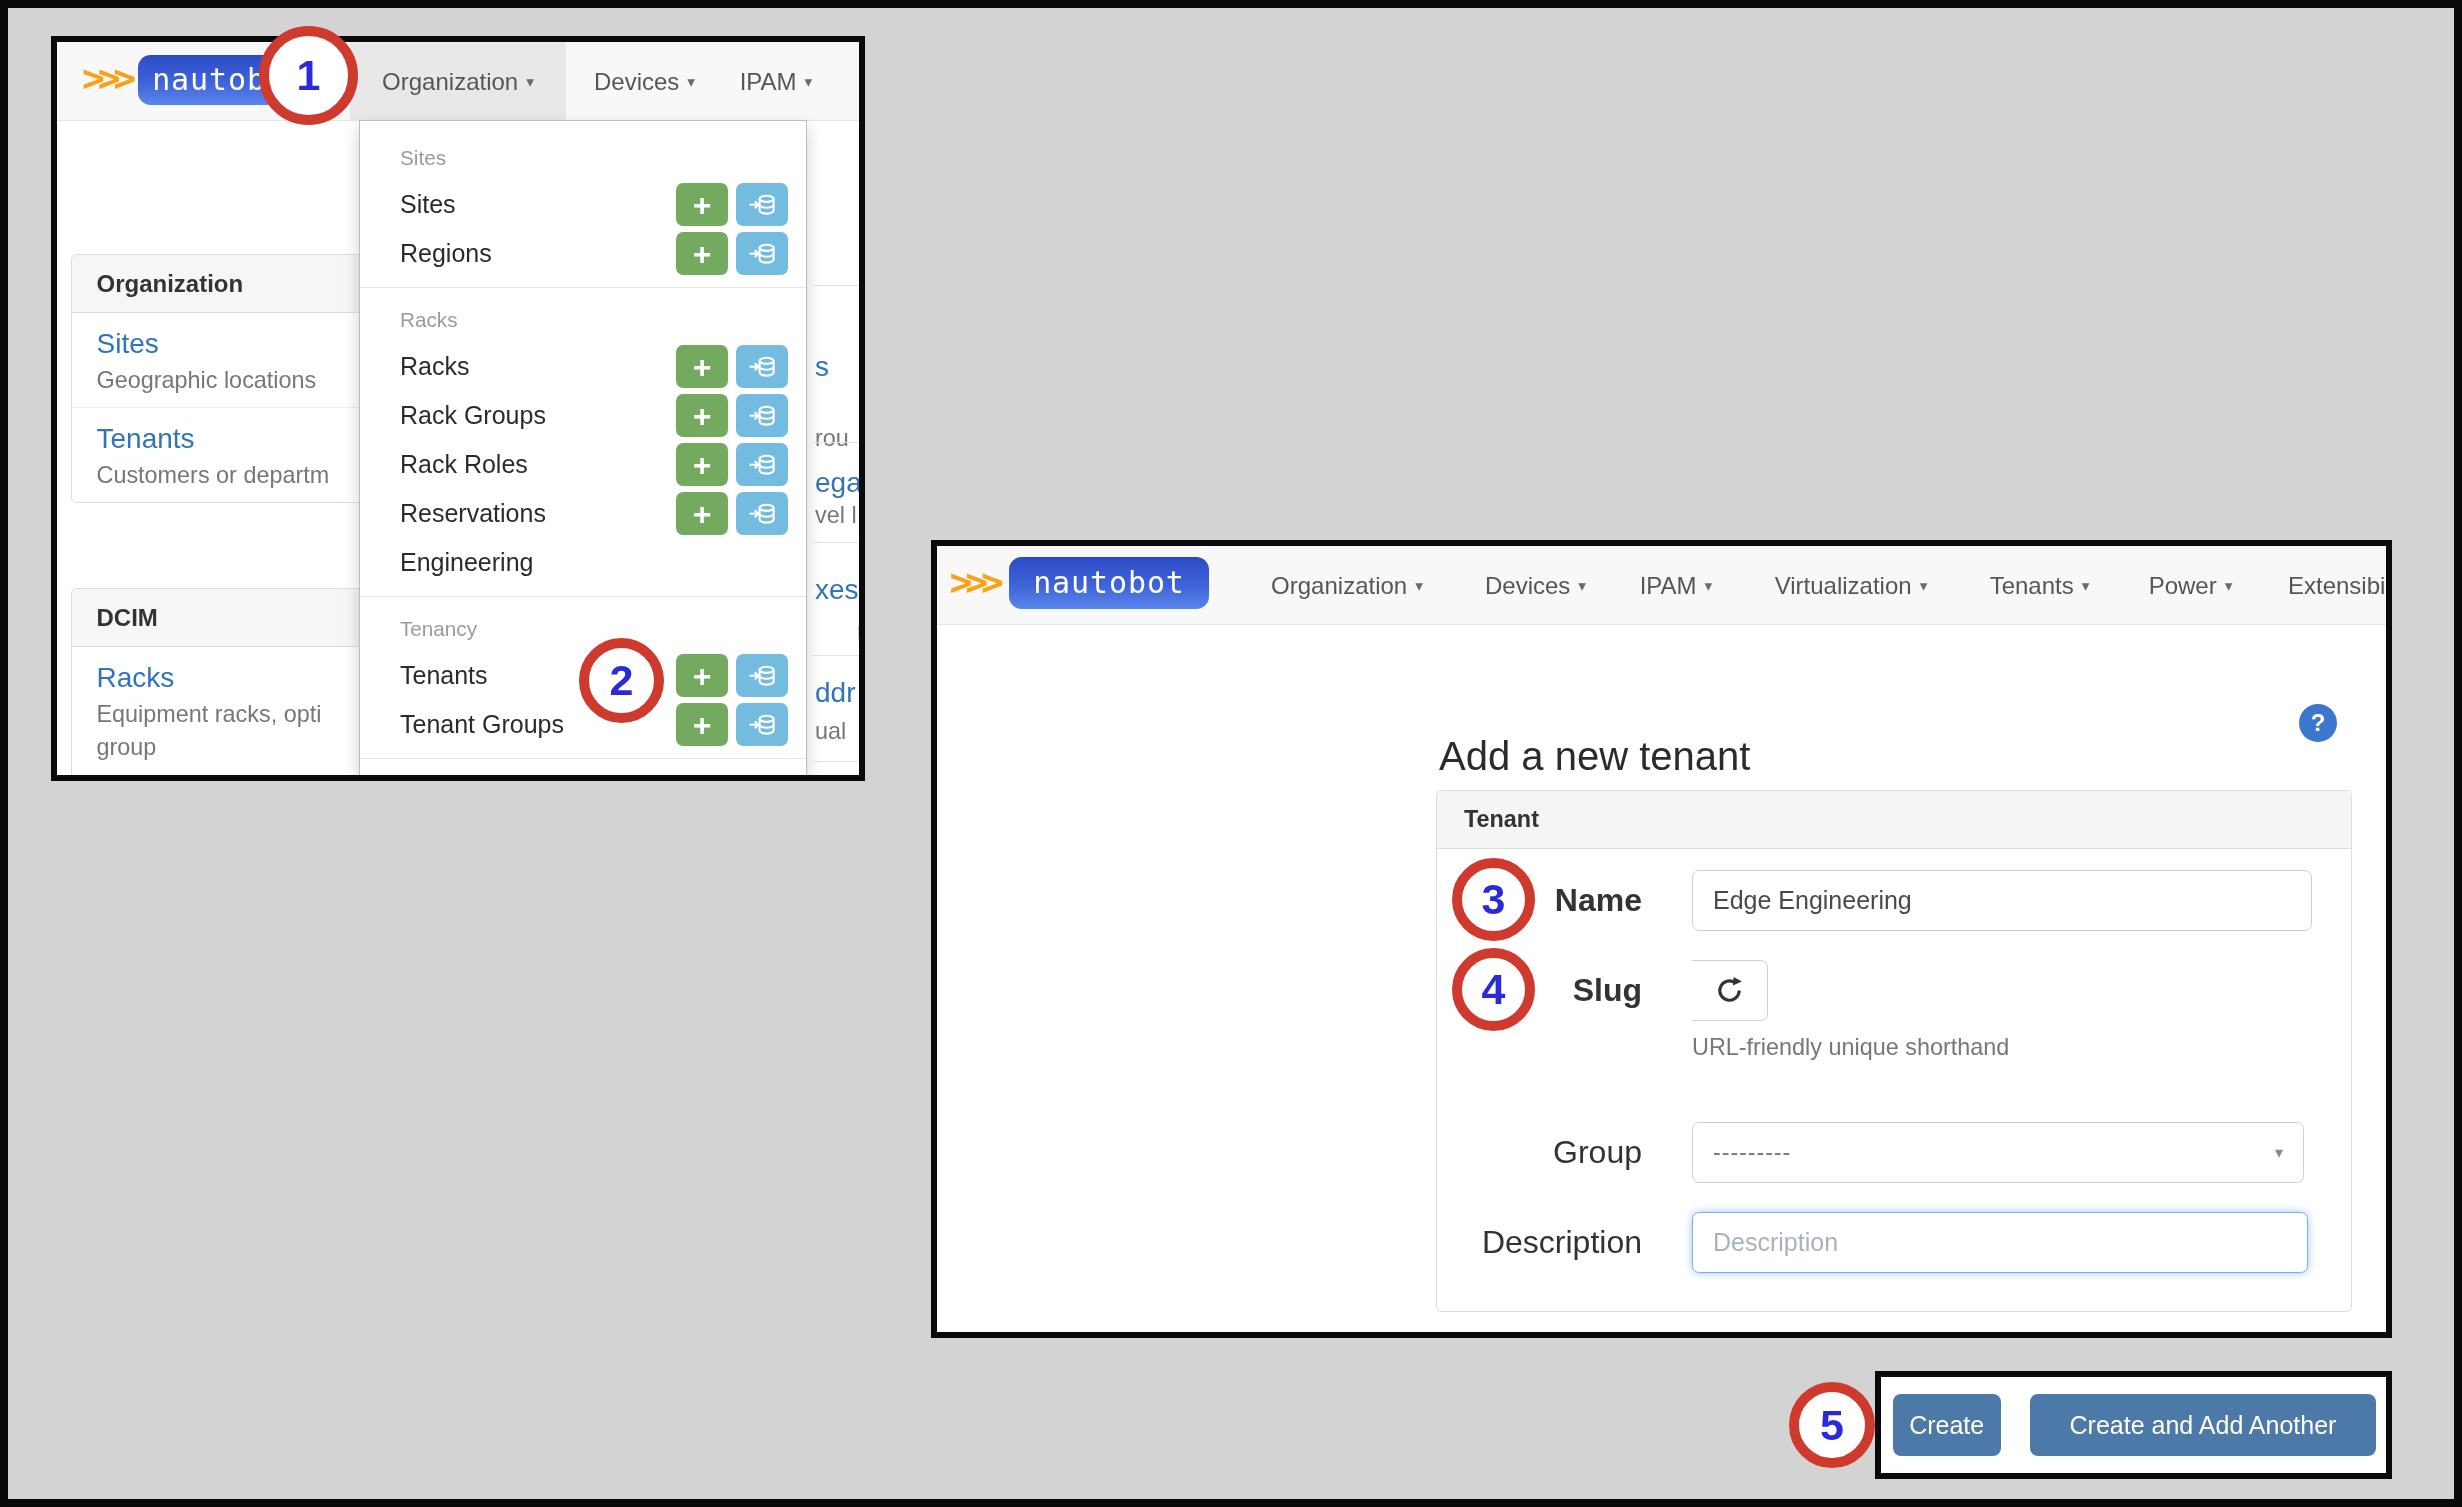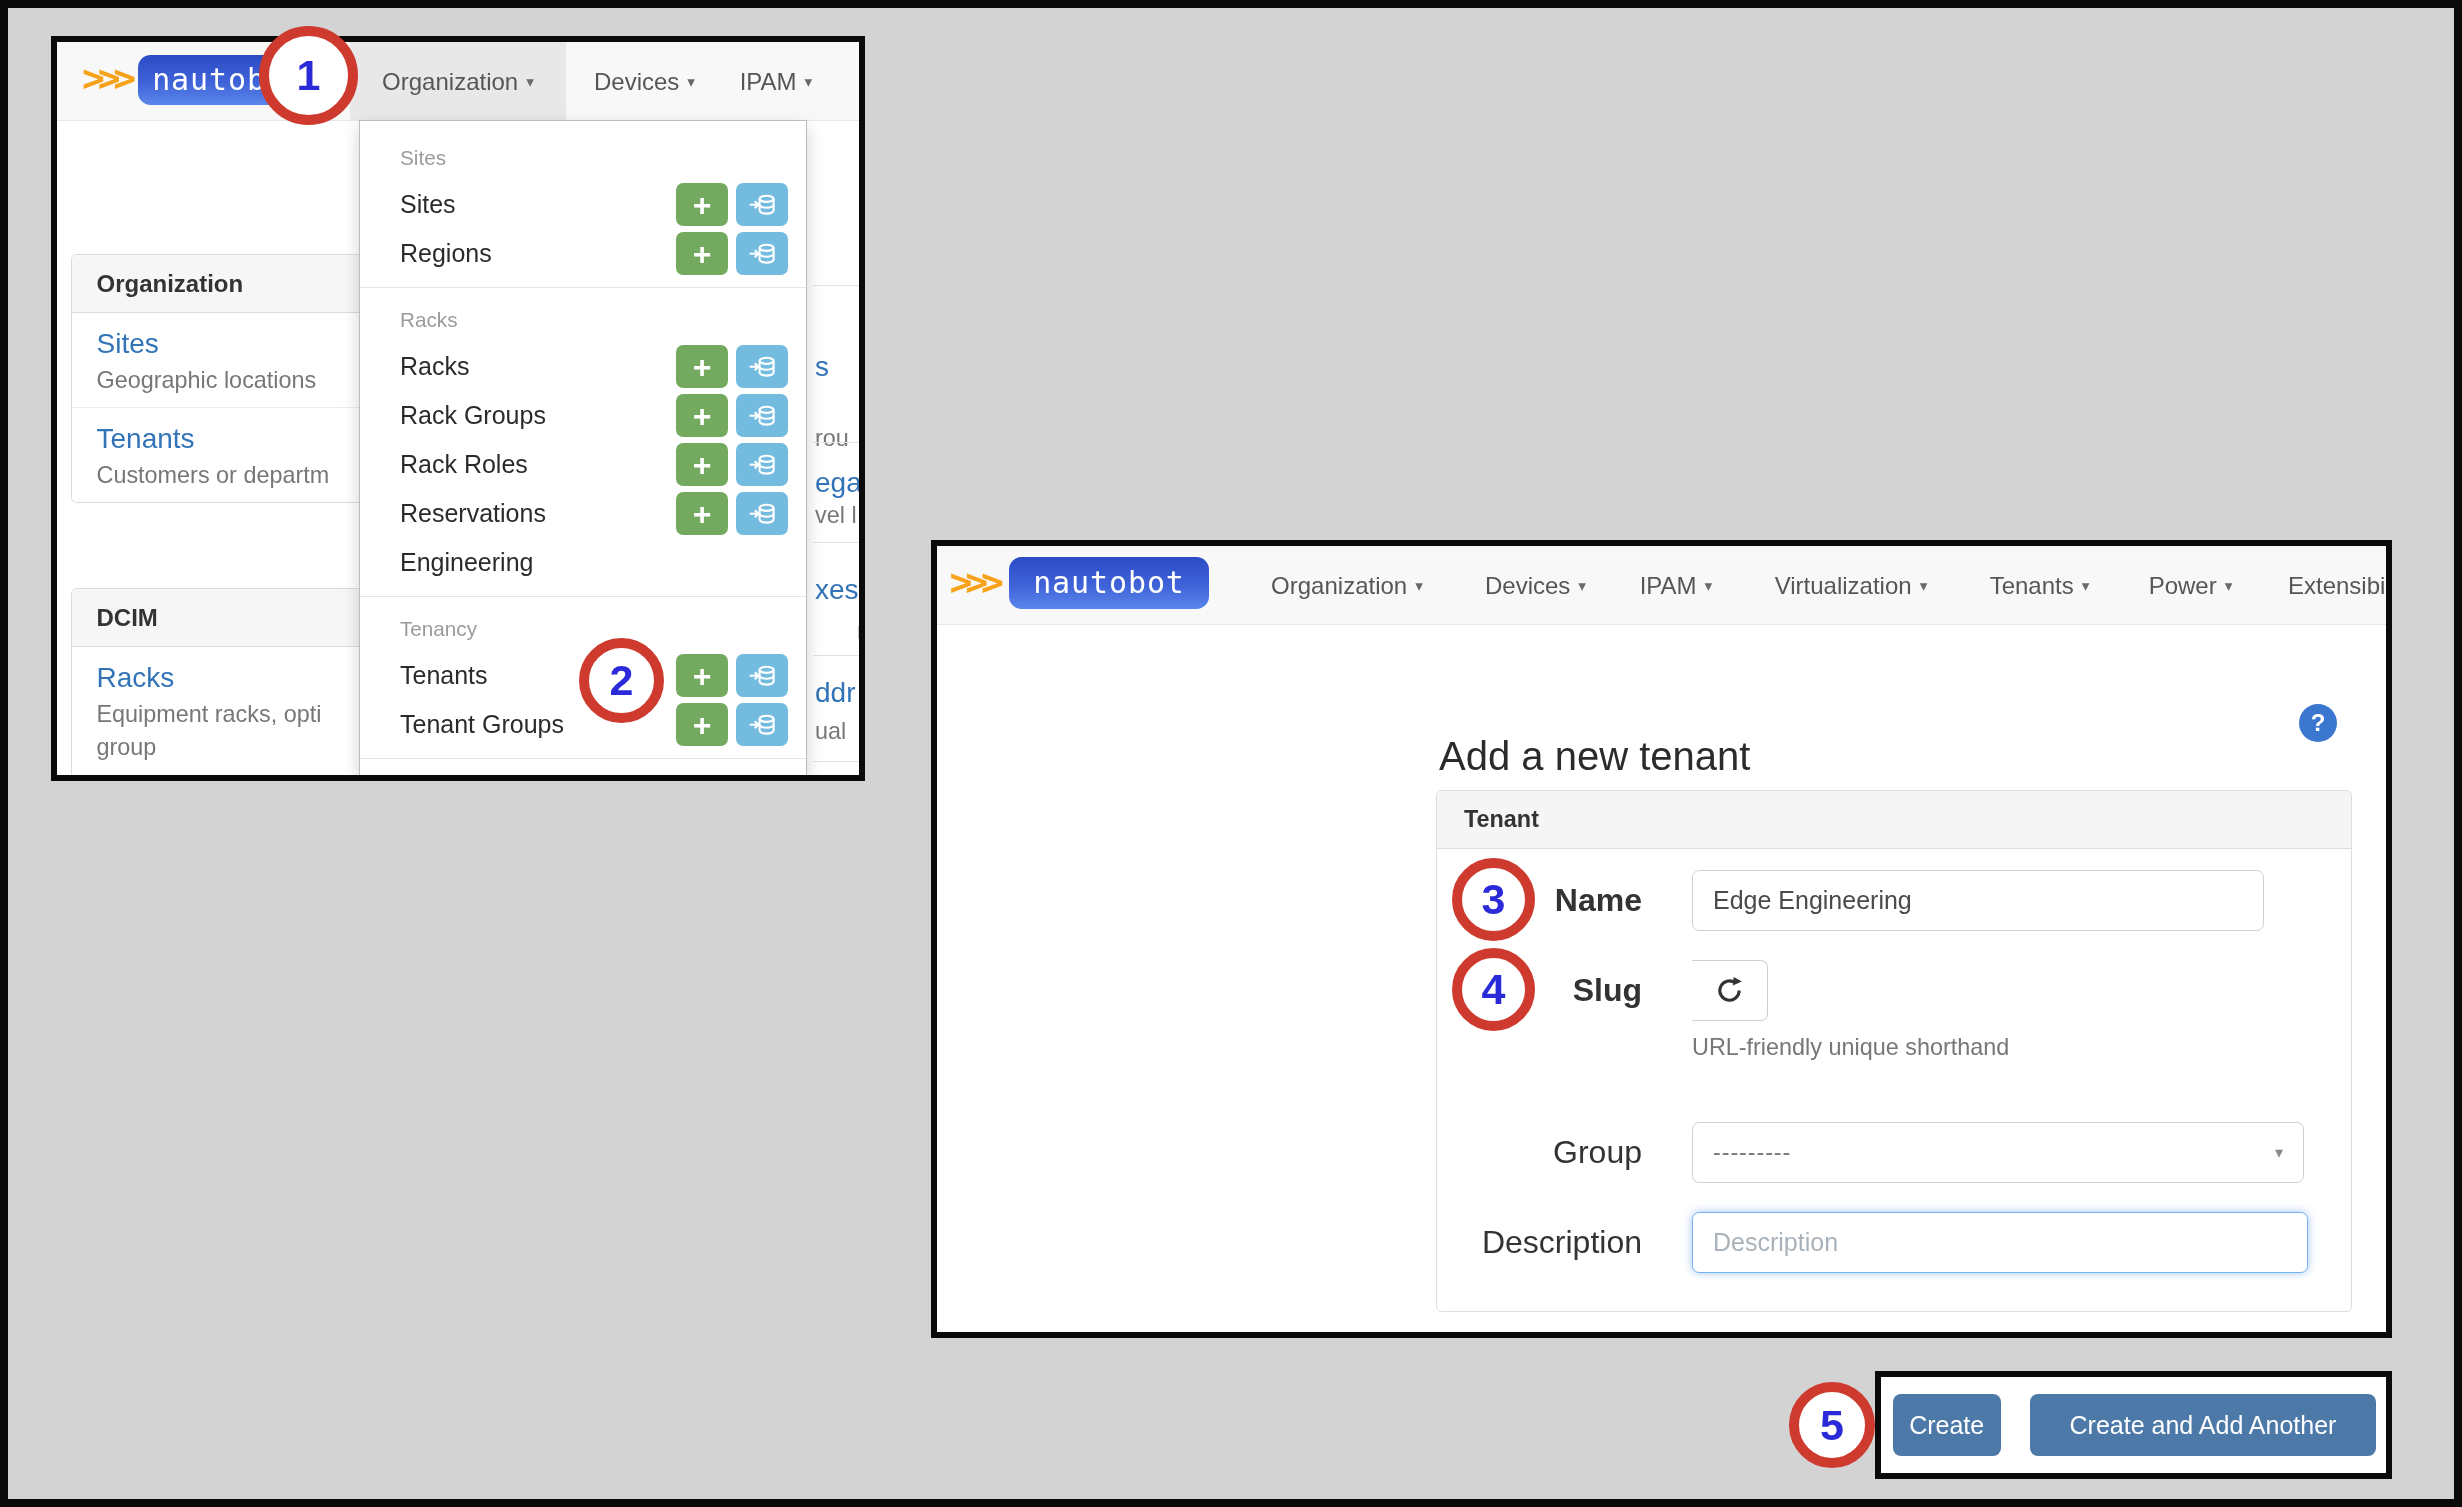--- a/index.html
+++ b/index.html
@@ -62,21 +62,21 @@
           background:#3b77cf; color:#fff; font-size:24px; font-weight:bold;
           display:flex; align-items:center; justify-content:center; }
   .card { position:absolute; left:499px; top:244px; width:916px; height:522px;
           border:0.9px solid #ddd; border-radius:5.4px; background:#fff; }
   .card-h { height:58px; background:#f5f5f5; border-bottom:0.9px solid #ddd;
             border-radius:5.4px 5.4px 0 0; display:flex; align-items:center;
             padding-left:27px; font-size:23.4px; font-weight:bold; color:#333;text-align:right; }
   .flabel { position:absolute; left:27px; width:178px; height:61px; display:flex;
             align-items:center; justify-content:flex-end; font-size:32px; color:#333; }
   .flabel.req { font-weight:bold; }
-  .fin { position:absolute; left:255px; width:572px; height:61px; border:1.8px solid #cfcfcf;
+  .fin { position:absolute; left:255px; width:620px; height:61px; border:1.8px solid #cfcfcf;
          border-radius:7.2px; font-size:25px; color:#4a4a4a; padding:0 20px; background:#fff;
          font-family:"Liberation Sans","DejaVu Sans",sans-serif; outline:none; }
   .fin::placeholder { color:#a9b2ba; }
   .slugwrap { position:absolute; left:255px; width:612px; height:61px; display:flex; }
   .slugwrap input { flex:1; border:1.8px solid #cfcfcf; border-right:0.9px solid #cfcfcf;
          border-radius:7.2px 0 0 7.2px; font-size:25px; color:#4a4a4a; padding:0 20px; outline:none;
          font-family:"Liberation Sans","DejaVu Sans",sans-serif; min-width:0; }
   .addon { width:76px; border:1.8px solid #cfcfcf; border-left:none; border-radius:0 7.2px 7.2px 0;
            background:#fff; display:flex; align-items:center; justify-content:center; }
   .helper { position:absolute; left:255px; top:243px; font-size:23.4px; color:#777; }

